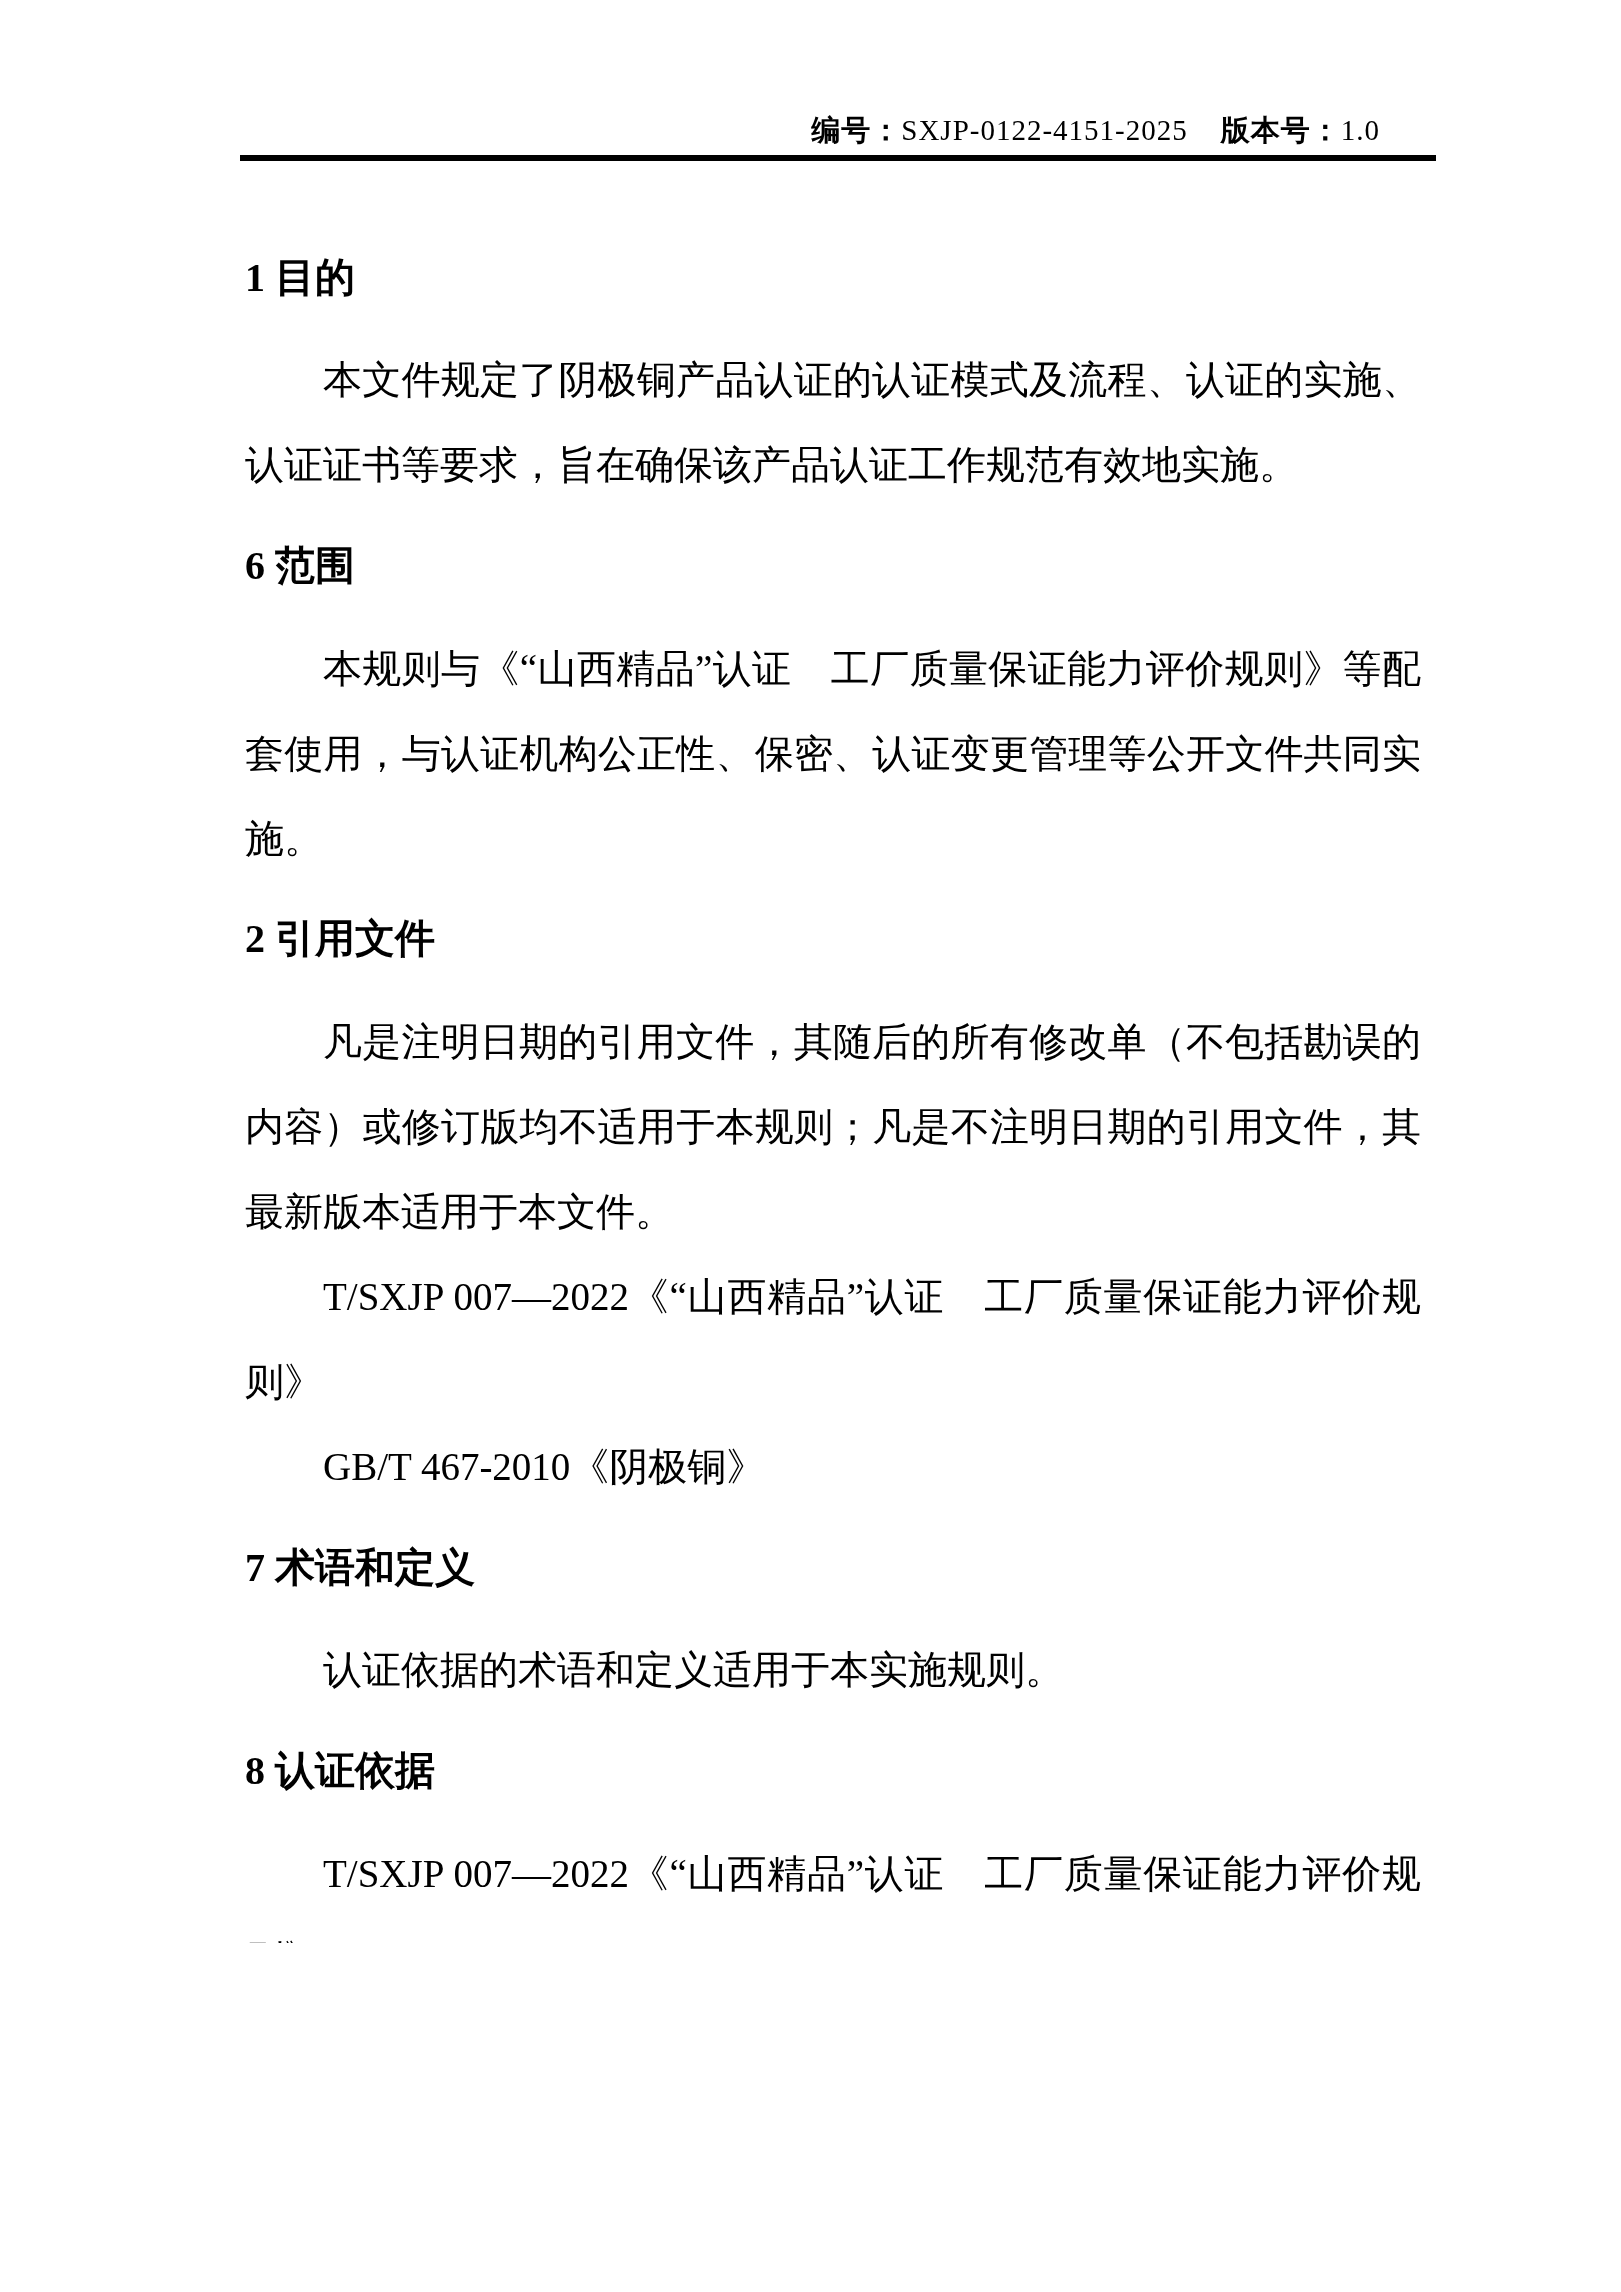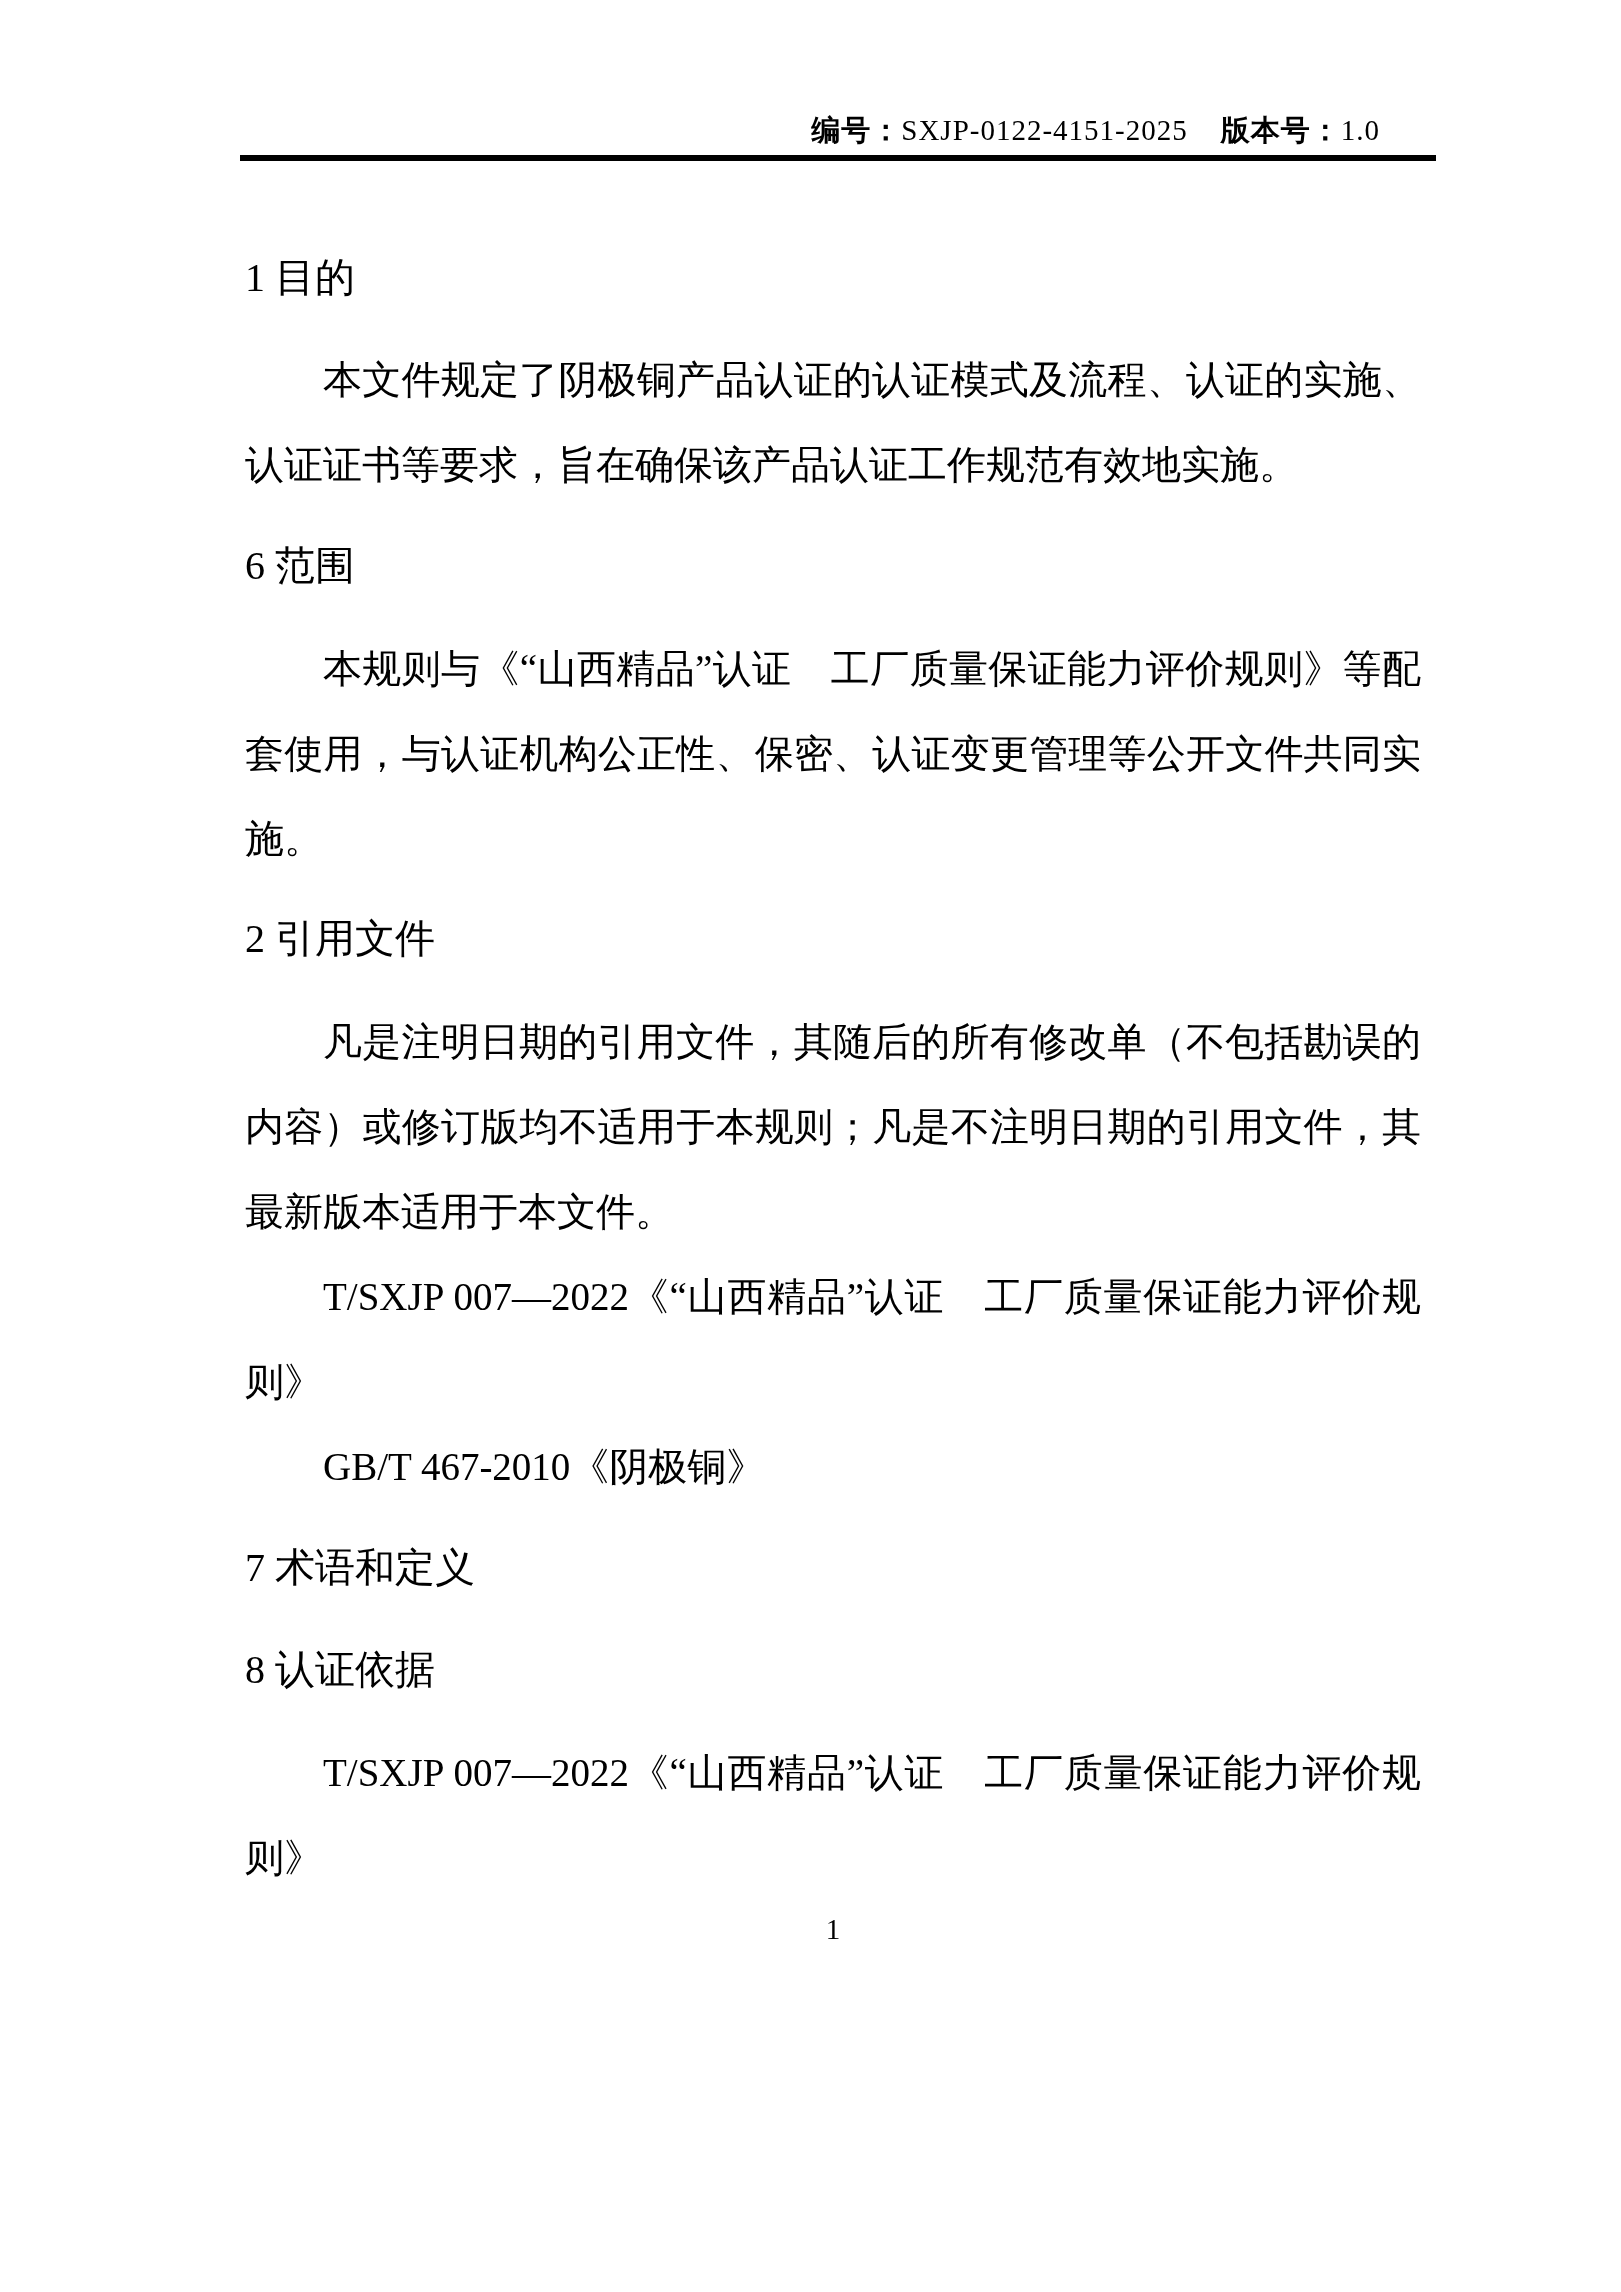--- a/index.html
+++ b/index.html
@@ -45,21 +45,21 @@
   .doc-body {
     margin-top: 74px;
     margin-left: 245px;
     width: 1176px;
     font-size: 39px;
     line-height: 85px;
     text-align: justify;
   }
   .doc-body h2 {
     font-size: 40px;
-    font-weight: normal;
+    font-weight: bold;
     line-height: 85px;
     margin: 15.7px 0 17.6px 0;
   }
   .doc-body p {
     margin: 0;
     text-indent: 78px; 
   }
   
   .doc-footer {
     margin-top: 9.8px;
@@ -96,20 +96,21 @@
 
     <section>
       <h2>2 引用文件</h2>
       <p>凡是注明日期的引用文件，其随后的所有修改单（不包括勘误的内容）或修订版均不适用于本规则；凡是不注明日期的引用文件，其最新版本适用于本文件。</p>
       <p>T/SXJP 007—2022《“山西精品”认证　工厂质量保证能力评价规则》</p>
       <p>GB/T 467-2010《阴极铜》</p>
     </section>
 
     <section>
       <h2>7 术语和定义</h2>
+      <p>认证依据的术语和定义适用于本实施规则。</p>
     </section>
 
     <section>
       <h2>8 认证依据</h2>
       <p>T/SXJP 007—2022《“山西精品”认证　工厂质量保证能力评价规则》</p>
     </section>
 
   </main>
 
   <footer class="doc-footer">

